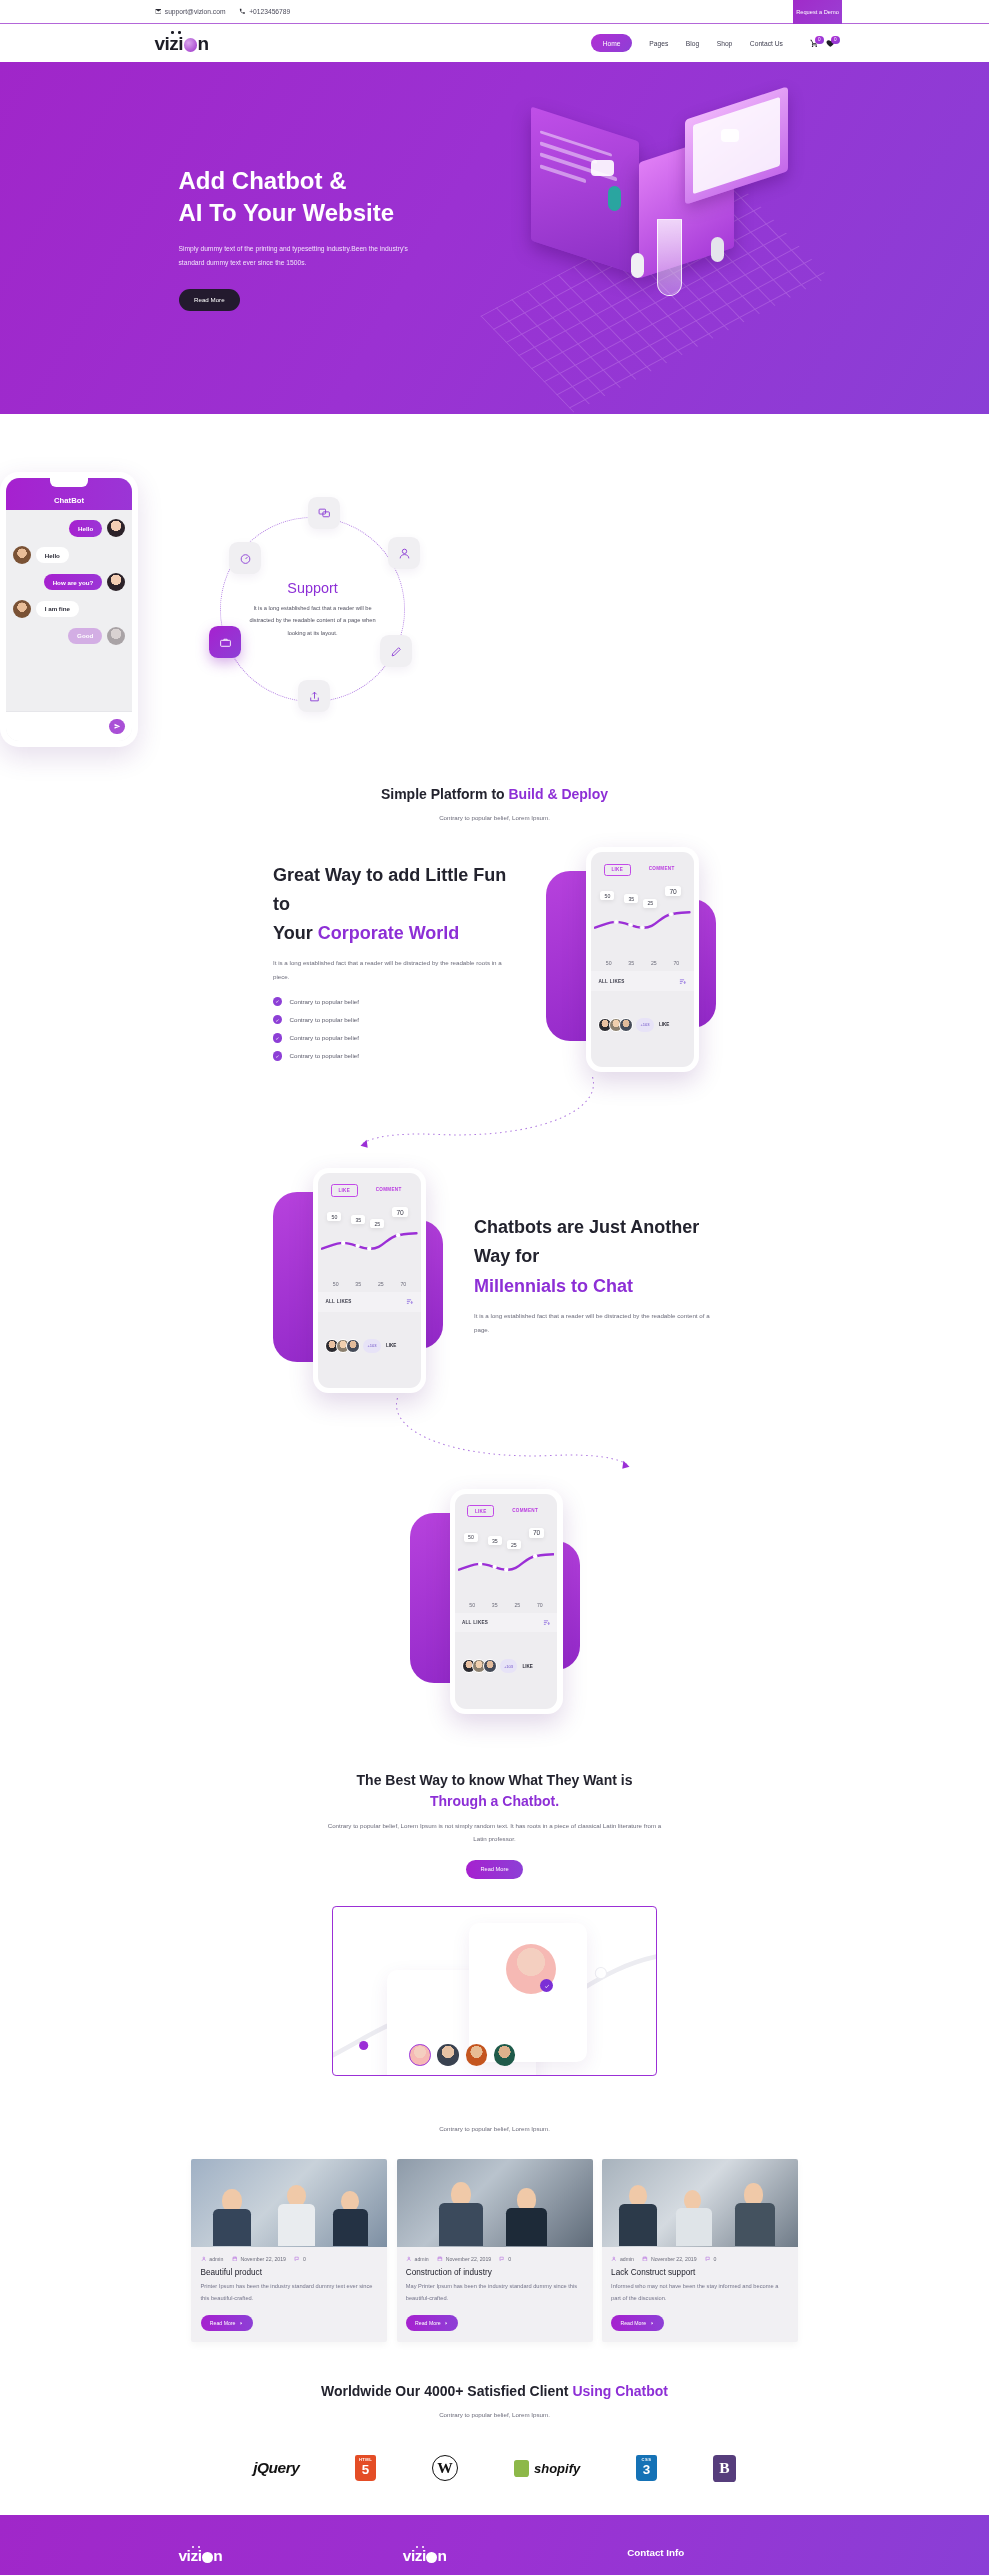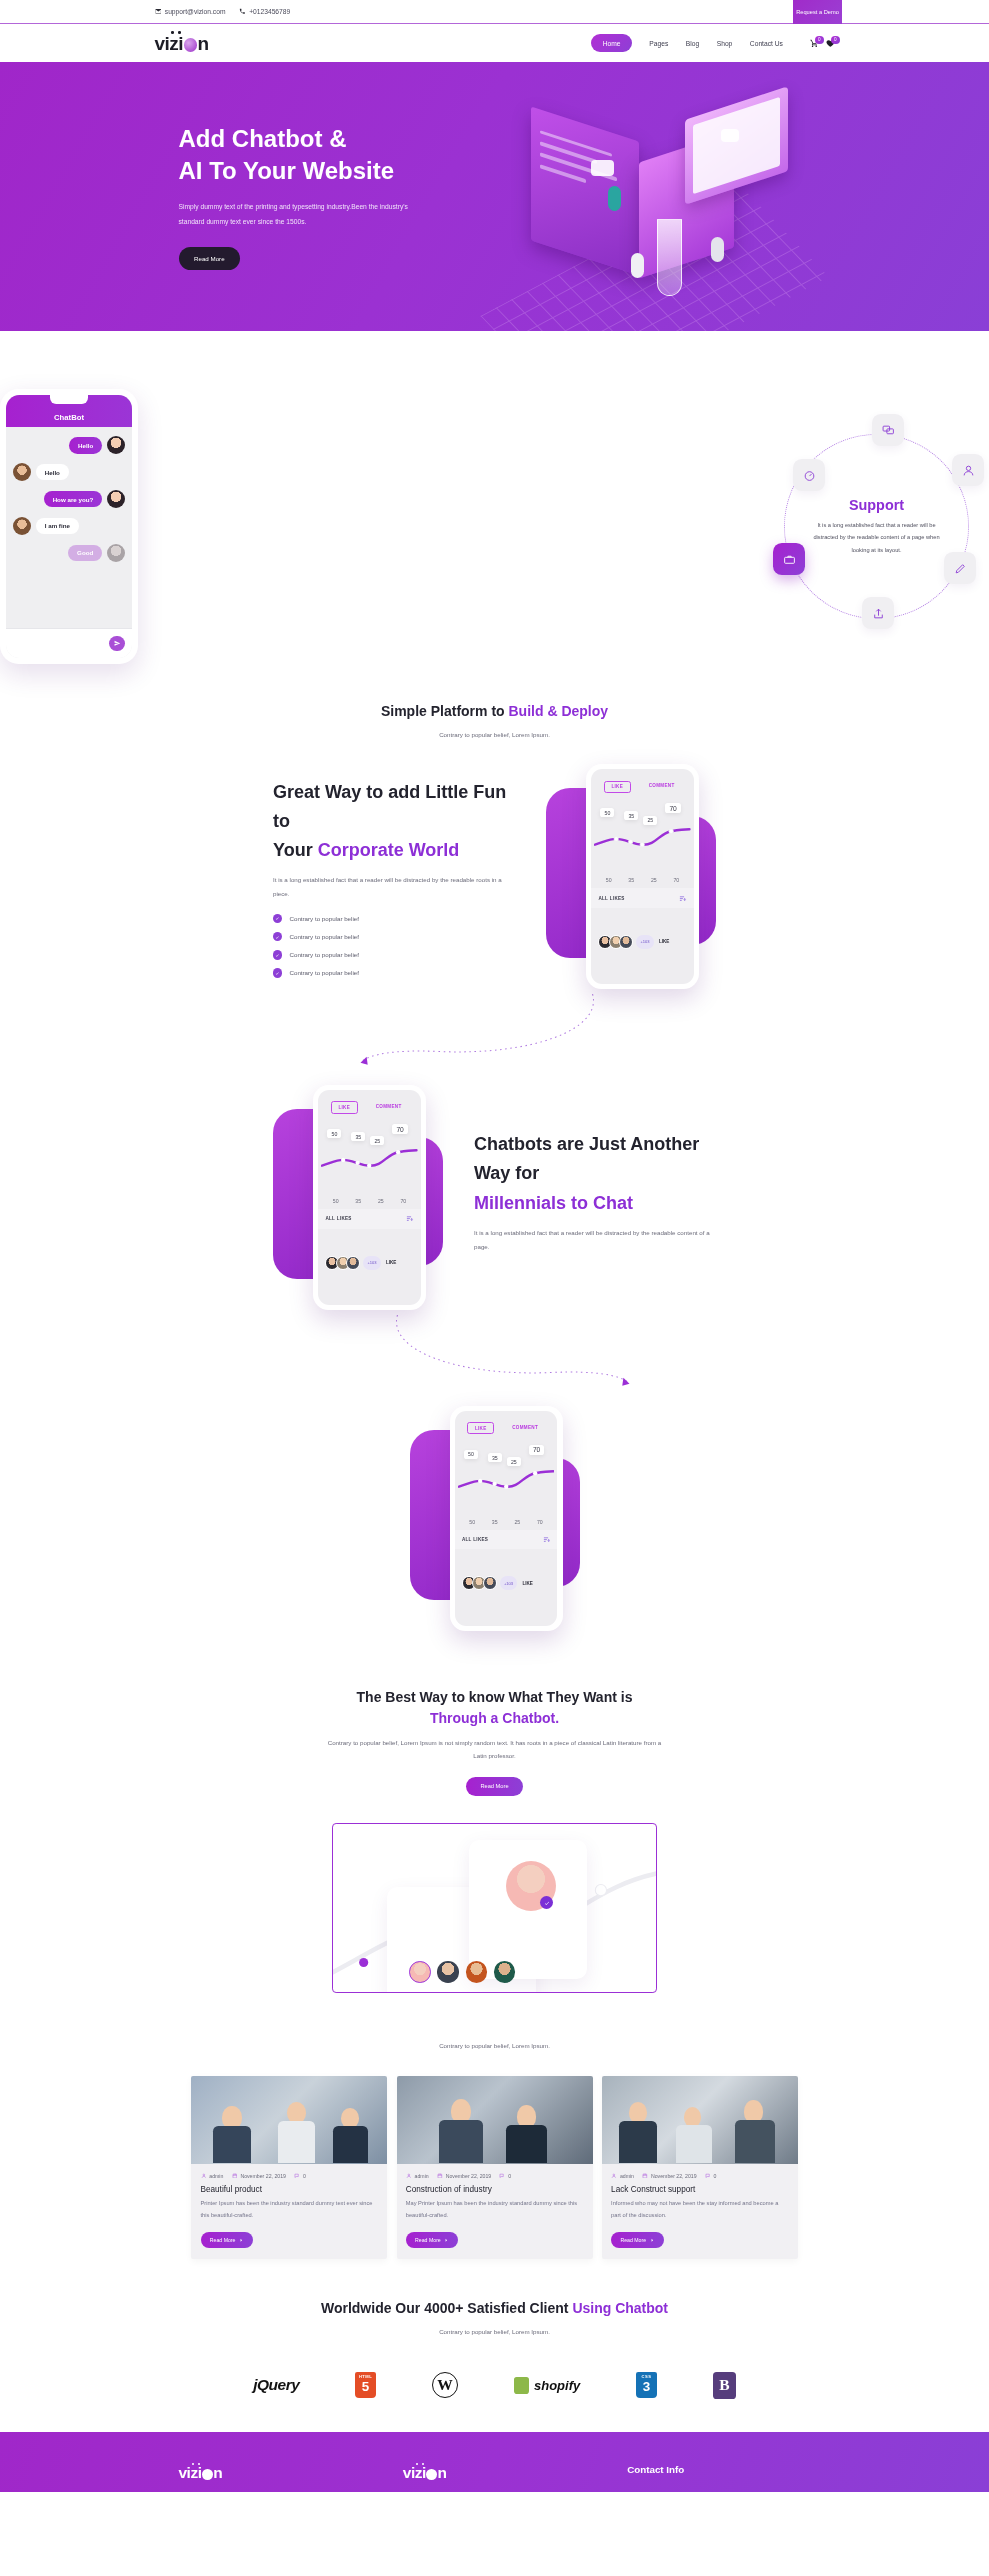--- a/index.html
+++ b/index.html
@@ -23,21 +23,21 @@
   .menu{display:flex;align-items:center;gap:17.5px;font-size:6.7px;color:#3d3d4e}
   .menu a{text-decoration:none;color:inherit;cursor:pointer}
   .menu .active{background:linear-gradient(135deg,#b12fd4,#8d3fd6);color:#fff;border-radius:11.3px;padding:5.2px 11.3px}
   .cart-grp{display:flex;align-items:center;gap:7.2px;margin-left:9.3px}
   .cart-ic{position:relative;display:flex;align-items:center}
   .cart-ic svg{width:8.8px;height:8.8px;fill:#1d1d26}
   .badge{position:absolute;left:5.2px;top:-3.1px;width:8.8px;height:8.8px;border-radius:50%;
     background:linear-gradient(135deg,#b12fd4,#8d3fd6);color:#fff;font-size:4.6px;display:flex;align-items:center;justify-content:center}
 
   
-  .hero{height:269px;background:linear-gradient(120deg,#a026c9 0%,#9b31d2 45%,#8a3fd6 100%);
+  .hero{height:352px;background:linear-gradient(120deg,#a026c9 0%,#9b31d2 45%,#8a3fd6 100%);
     position:relative;overflow:hidden}
   .hero-inner{width:680px;margin:0 auto;display:flex;align-items:center;height:100%;position:relative}
   .hero-txt{width:289px;padding-left:24px;z-index:3}
   .hero-txt h1{font-size:24px;line-height:1.32;font-weight:700;color:#fff;margin-bottom:13.4px}
   .hero-txt p{font-size:6.7px;line-height:2.2;color:#f2e4fa;margin-bottom:17.5px;max-width:242px}
   .btn-dark{display:inline-block;background:#231a2e;color:#fff;font-size:6.2px;padding:7.7px 15.5px;border-radius:13.4px;border:0;cursor:pointer}
   .hero-art{position:absolute;right:-5.2px;top:36px;width:361px;height:268px}
   .grid-floor{position:absolute;left:31px;top:134px;width:289px;height:129px;
     transform:rotate(-28deg) skewX(16deg);
     background-image:linear-gradient(#c07be6 0.5px,transparent 0.5px),linear-gradient(90deg,#c07be6 0.5px,transparent 0.5px);
@@ -50,21 +50,21 @@
     transform:skewY(-18deg);box-shadow:0 7.2px 17.5px rgba(60,0,90,.34)}
   .scr3{left:206px;top:5.2px;width:103px;height:85px;background:linear-gradient(160deg,#f0b7fb,#c468ea);
     transform:skewY(-18deg);border-radius:4.1px;box-shadow:0 6.2px 15.5px rgba(60,0,90,.3)}
   .scr3 i{position:absolute;left:8.2px;top:8.2px;right:8.2px;bottom:8.2px;background:#fff;border-radius:2.1px;opacity:.85}
   .bubble{position:absolute;border-radius:4.1px;background:#fff;opacity:.9}
   .p-body{position:absolute;width:13.4px;height:25px;border-radius:6.7px;background:#f7c9a0}
   .tube{position:absolute;left:178px;top:121px;width:25px;height:77px;border-radius:0 0 12.4px 12.4px;
     background:linear-gradient(180deg,rgba(255,255,255,.75),rgba(255,255,255,.28));border:1px solid rgba(255,255,255,.8)}
 
   
-  .showcase{padding:58px 0 10.3px;display:flex;justify-content:space-between;gap:62px;align-items:center}
+  .showcase{padding:58px 0 10.3px;display:flex;justify-content:flex-start;gap:62px;align-items:center}
   .phone{width:138px;height:275px;background:#fff;border-radius:18.5px;box-shadow:0 9.3px 27px rgba(80,20,120,.14);padding:6.2px;position:relative}
   .phone-in{width:100%;height:100%;border-radius:13.4px;overflow:hidden;background:#efeff1;position:relative}
   .chat-head{height:32px;background:linear-gradient(90deg,#a621cf,#9b35d6);color:#fff;
     display:flex;align-items:flex-end;justify-content:center;padding-bottom:5.7px;font-size:7.7px;font-weight:700;position:relative}
   .notch{position:absolute;left:50%;transform:translateX(-50%);top:0;width:38px;height:8.8px;background:#fff;border-radius:0 0 6.2px 6.2px}
   .msgs{padding:9.3px 7.2px;display:flex;flex-direction:column;gap:8.8px}
   .row{display:flex;align-items:center;gap:4.6px}
   .row.me{justify-content:flex-end}
   .av{width:18px;height:18px;border-radius:50%;flex:0 0 18px;background:#cfcfd4;overflow:hidden;position:relative}
   .av.f{background:radial-gradient(circle at 50% 38%,#f3cdb3 36%,#2c2229 37%)}
@@ -75,21 +75,21 @@
   .bub.w{background:#fff;color:#2c2c38}
   .bub.l{background:#d3aee4;color:#fff}
   .send{position:absolute;right:7.2px;bottom:6.7px;width:15.5px;height:15.5px;border-radius:50%;
     background:#a94fd6;display:flex;align-items:center;justify-content:center;border:0;cursor:pointer}
   .send svg{width:6.7px;height:6.7px;fill:#fff}
   .phone-foot{position:absolute;left:0;right:0;bottom:0;height:30px;background:#fff;border-top:0.5px solid #e6e6ea}
 
   .support{position:relative;width:225px;height:225px;display:flex;align-items:center;justify-content:center}
   .ring{position:absolute;inset:19.6px;border-radius:50%;border:1px dotted #8d3fd6;opacity:.65}
   .sup-txt{text-align:center;width:133px;z-index:2}
-  .sup-txt h3{font-size:14.4px;color:#8d2fd6;font-weight:700;margin-bottom:6.2px}
+  .sup-txt h3{font-size:14.4px;color:#8d2fd6;font-weight:400;margin-bottom:6.2px}
   .sup-txt p{font-size:5.7px;line-height:2.15;color:#50505f}
   .tile{position:absolute;width:32px;height:32px;border-radius:8.8px;background:#f0eff2;
     display:flex;align-items:center;justify-content:center;box-shadow:0 3.6px 9.3px rgba(90,40,130,.07)}
   .tile svg{width:13px;height:13px;fill:none;stroke:#8d3fd6;stroke-width:1.7}
   .tile.act{background:linear-gradient(135deg,#a621cf,#8d3fd6);box-shadow:0 5.2px 12.4px rgba(140,30,190,.34)}
   .tile.act svg{stroke:#fff}
   .t-chat{left:108px;top:0}
   .t-clock{left:29px;top:45px}
   .t-case{left:9.3px;top:129px}
   .t-up{left:98px;top:183px}

